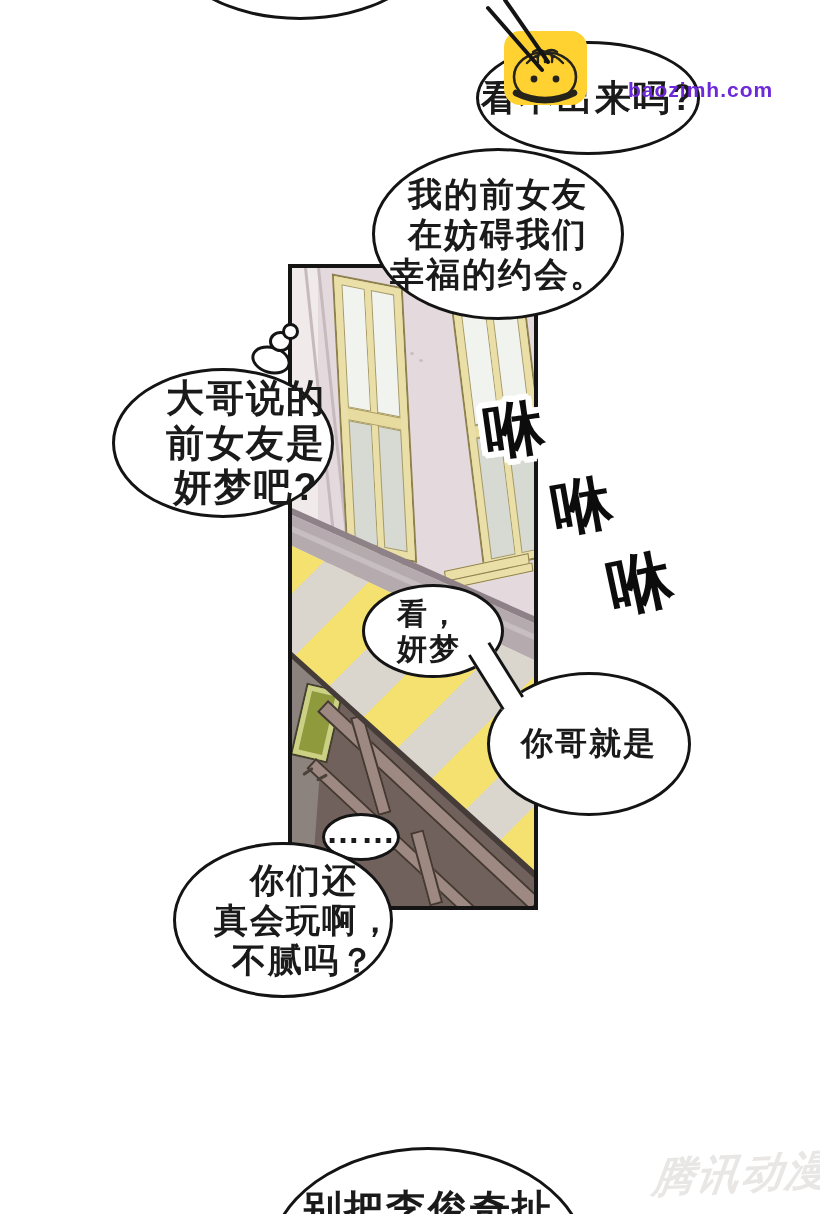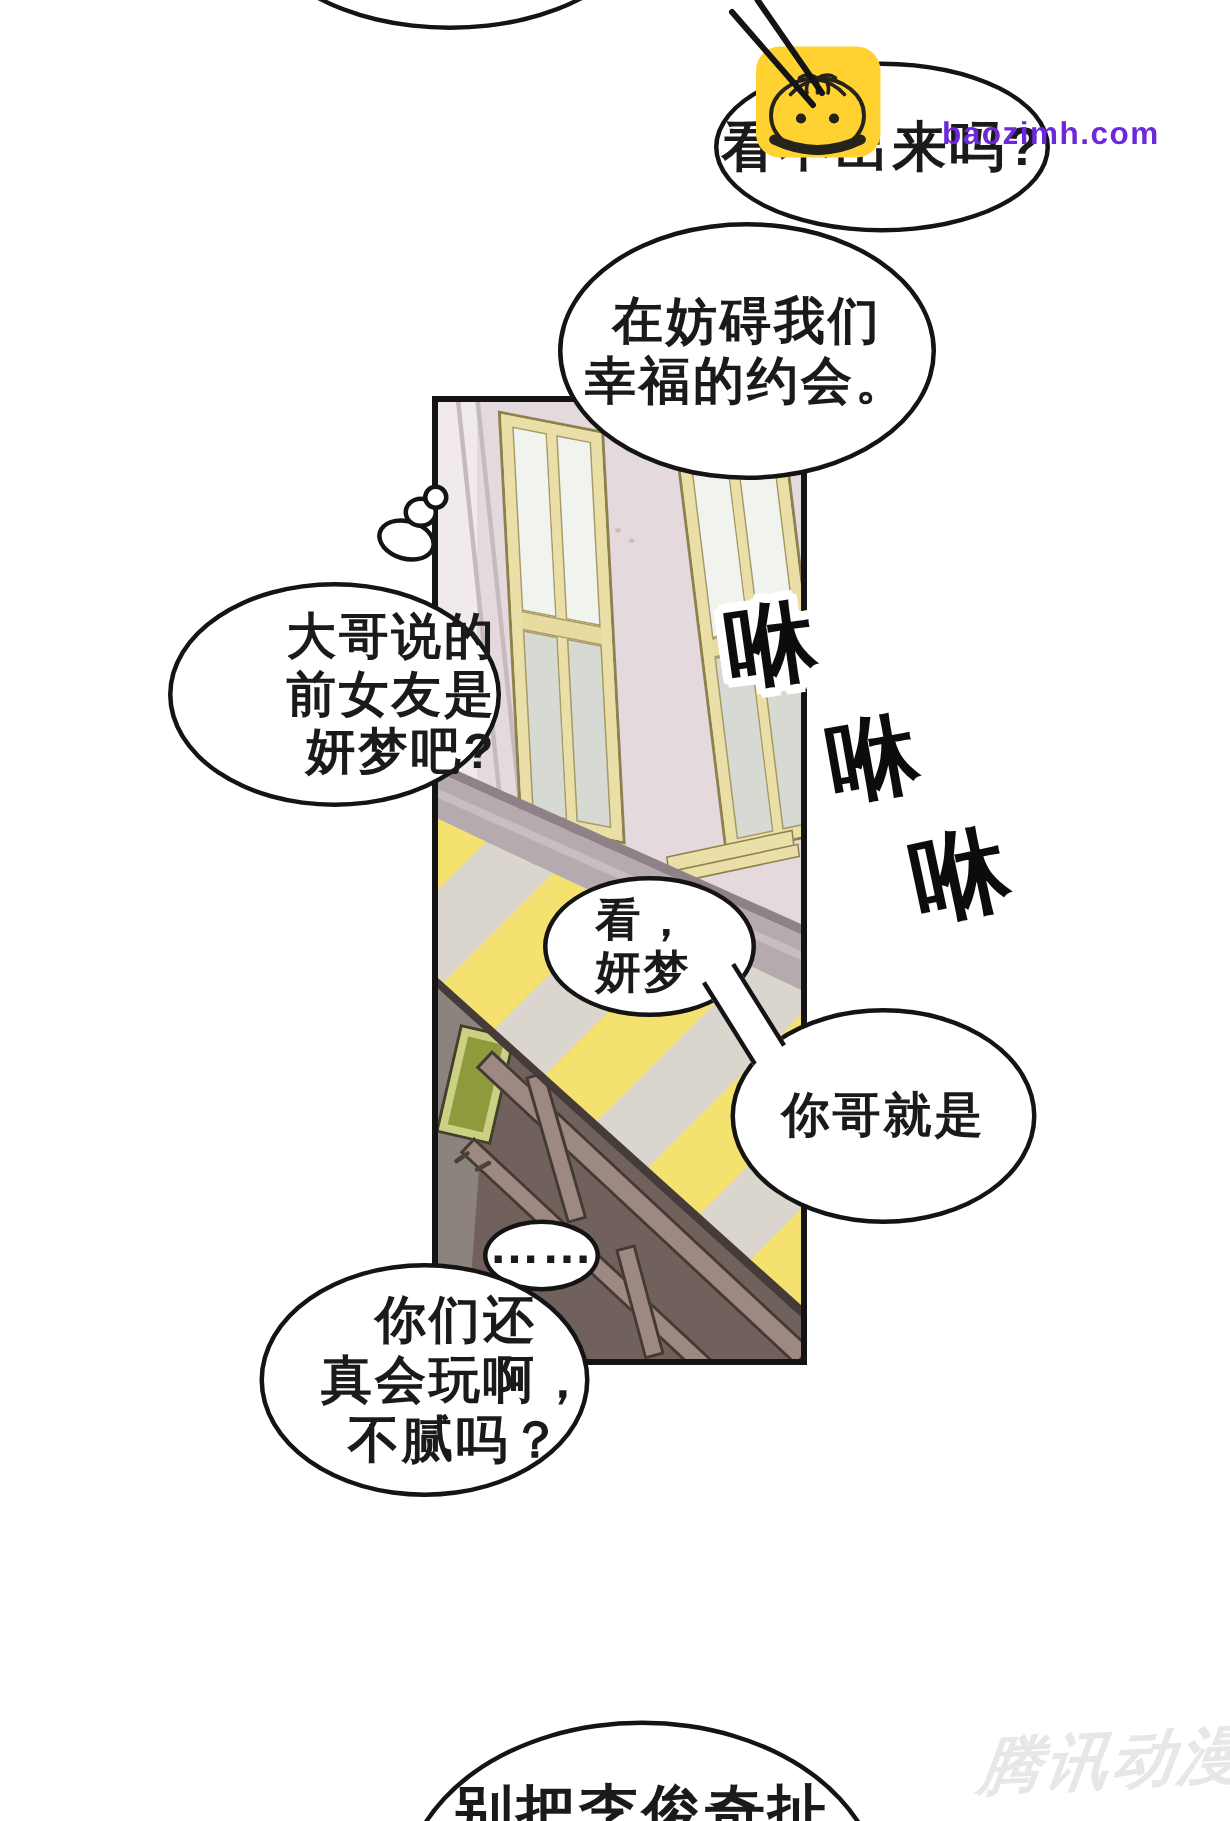--- a/index.html
+++ b/index.html
@@ -6,21 +6,21 @@
   .page{position:relative;width:820px;height:1214px;background:#ffffff;overflow:hidden;
         font-family:"Liberation Sans",sans-serif;}
   
   .bubble{position:absolute;background:#fff;border:3.5px solid #141414;border-radius:50%;
           display:flex;flex-direction:column;justify-content:center;align-items:center;
           color:#1a1a1a;font-weight:600;z-index:2;box-sizing:border-box;line-height:1.18;}
   .bubble .ln{white-space:nowrap;letter-spacing:2px;}
   .b-cut-top{left:170px;top:-130px;width:260px;height:150px;}
   .b1{left:476px;top:41px;width:224px;height:114px;font-size:36px;}
   .b2{left:372px;top:148px;width:252px;height:172px;font-size:34px;}
-  .b3{left:112px;top:388px;width:222px;height:150px;font-size:33px;align-items:flex-end;padding-left:46px;}
+  .b3{left:112px;top:368px;width:222px;height:150px;font-size:38px;align-items:center;padding-left:46px;}
   .b4{left:362px;top:584px;width:142px;height:94px;font-size:30px;align-items:flex-start;padding-left:32px;}
   .b5{left:487px;top:672px;width:204px;height:144px;font-size:32px;}
   .b6{left:322px;top:813px;width:78px;height:48px;font-size:34px;font-weight:900;}
   .b6 .dots{margin-top:-12px;letter-spacing:1px;}
   .b7{left:173px;top:842px;width:220px;height:156px;font-size:34px;align-items:center;padding-left:42px;}
   .b8{left:268px;top:1147px;width:320px;height:230px;font-size:40px;justify-content:flex-start;padding-top:36px;}
   .thought-bump{position:absolute;background:#fff;border:3px solid #141414;border-radius:50%;z-index:3;}
   .bump1{left:251px;top:346px;width:34px;height:22px;transform:rotate(16deg);}
   .bump2{left:269px;top:331px;width:17px;height:15px;}
   .bump3{left:282px;top:323px;width:11px;height:11px;}
@@ -165,20 +165,21 @@
       <ellipse cx="41" cy="46" rx="31" ry="25" fill="#FFD232" stroke="#26231a" stroke-width="2.6"></ellipse>
       <path d="M41 21 Q34 17 29 21 M41 21 Q48 17 53 21 M41 22 Q30 24 23 32 M41 22 Q52 24 59 32 M41 22 L41 31 M35 23 Q33 27 34 31 M47 23 Q49 27 48 31" fill="none" stroke="#26231a" stroke-width="2.4" stroke-linecap="round"></path>
       <circle cx="30" cy="48" r="3.4" fill="#26231a"></circle>
       <circle cx="52" cy="48" r="3.4" fill="#26231a"></circle>
       <path d="M12 62 Q41 76 70 62" fill="none" stroke="#26231a" stroke-width="6.5" stroke-linecap="round"></path>
     </svg>
   </div>
   <div class="wm-domain">baozimh.com</div>
 
   <div class="bubble b2">
+    <div class="ln">我的前女友</div>
     <div class="ln">在妨碍我们</div>
     <div class="ln">幸福的约会。</div>
   </div>
 
   <div class="thought-bump bump1"></div>
   <div class="thought-bump bump2"></div>
   <div class="thought-bump bump3"></div>
   <div class="bubble b3">
     <div class="ln">大哥说的</div>
     <div class="ln">前女友是</div>

